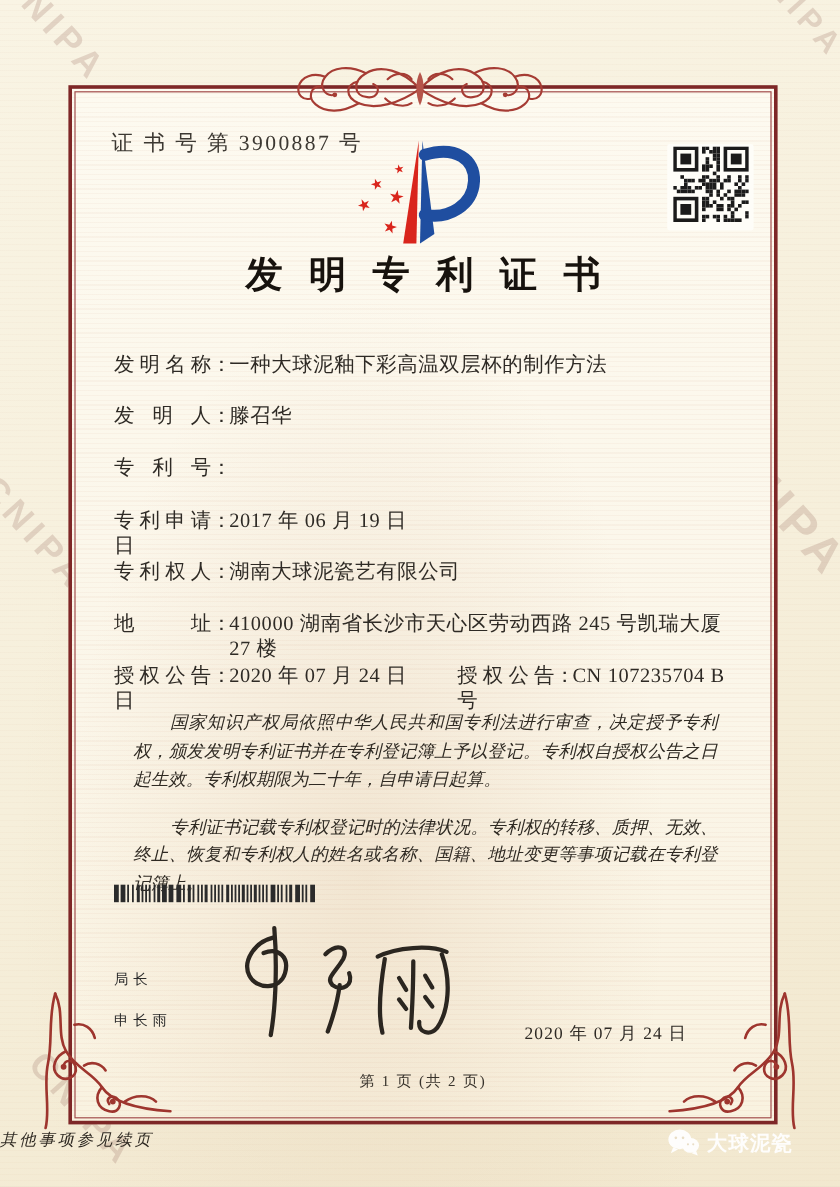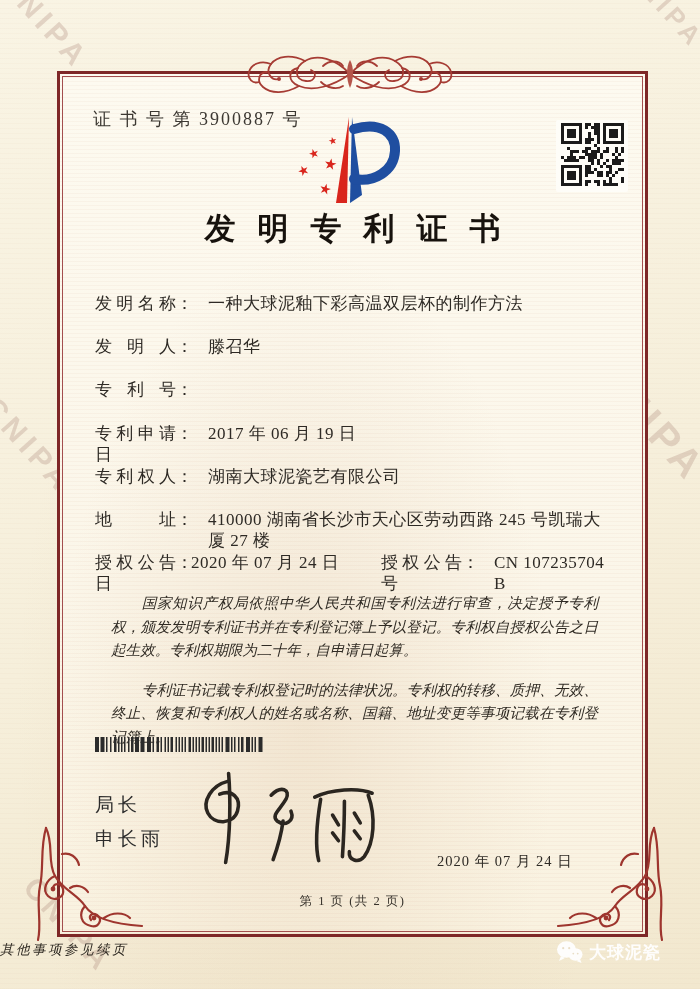--- a/index.html
+++ b/index.html
@@ -36,31 +36,31 @@
   .qr{position:absolute;left:556px;top:120px;width:72px;height:72px;background:#fefdf8;
       border-radius:2px;display:flex;align-items:center;justify-content:center;}
   .title{
     position:absolute;left:57px;top:208px;width:591px;text-align:center;
     font-size:31px;font-weight:bold;color:#17120d;letter-spacing:22px;text-indent:22px;
   }
   .rows{position:absolute;left:95px;top:293px;width:519px;}
   .row{display:flex;height:43.2px;font-size:17px;color:#2e2a25;line-height:1.25;}
   .row .lbl{width:81px;text-align:justify;text-align-last:justify;flex:none;}
   .row .colon{width:15px;flex:none;}
-  .row .val{flex:1;letter-spacing:0.5px;margin-left:17px;}
+  .row .val{flex:1;letter-spacing:0.5px;}
   .row .val-fixed{width:190px;flex:none;letter-spacing:0.5px;}
   .paras{
     position:absolute;left:95px;top:576px;width:519px;
     font-size:14.6px;line-height:23.6px;color:#2f2a23;font-style:italic;
     text-align:justify;
   }
   .paras p{margin:16px;text-indent:2.1em;}
   .barcode{position:absolute;left:95px;top:737px;width:168px;height:15px;}
   .signer{position:absolute;left:95px;font-family:"Liberation Sans","DejaVu Sans",sans-serif;
-          font-size:19px;letter-spacing:4px;color:#2b2b2b;font-weight:500;}
+          font-size:12px;letter-spacing:4px;color:#2b2b2b;font-weight:500;margin-top:16px;}
   .signer.t1{top:792px;}
   .signer.t2{top:826px;}
   .signature{position:absolute;left:188px;top:766px;width:198px;height:102px;}
   .issue-date{position:absolute;left:437px;top:852px;font-size:14.5px;color:#2e2a25;letter-spacing:1px;}
   .page-info{position:absolute;left:57px;top:893px;width:591px;text-align:center;
              font-size:12.5px;letter-spacing:1.5px;color:#38332c;}
   .footer-note{position:absolute;left:0;top:941px;width:700px;text-align:left;
                font-size:13.5px;letter-spacing:2.5px;color:#2f2a23;font-style:italic;}
   .wechat{position:absolute;left:556px;top:940px;display:flex;align-items:center;gap:6px;
           color:#ffffff;font-weight:bold;font-size:17px;letter-spacing:1px;

